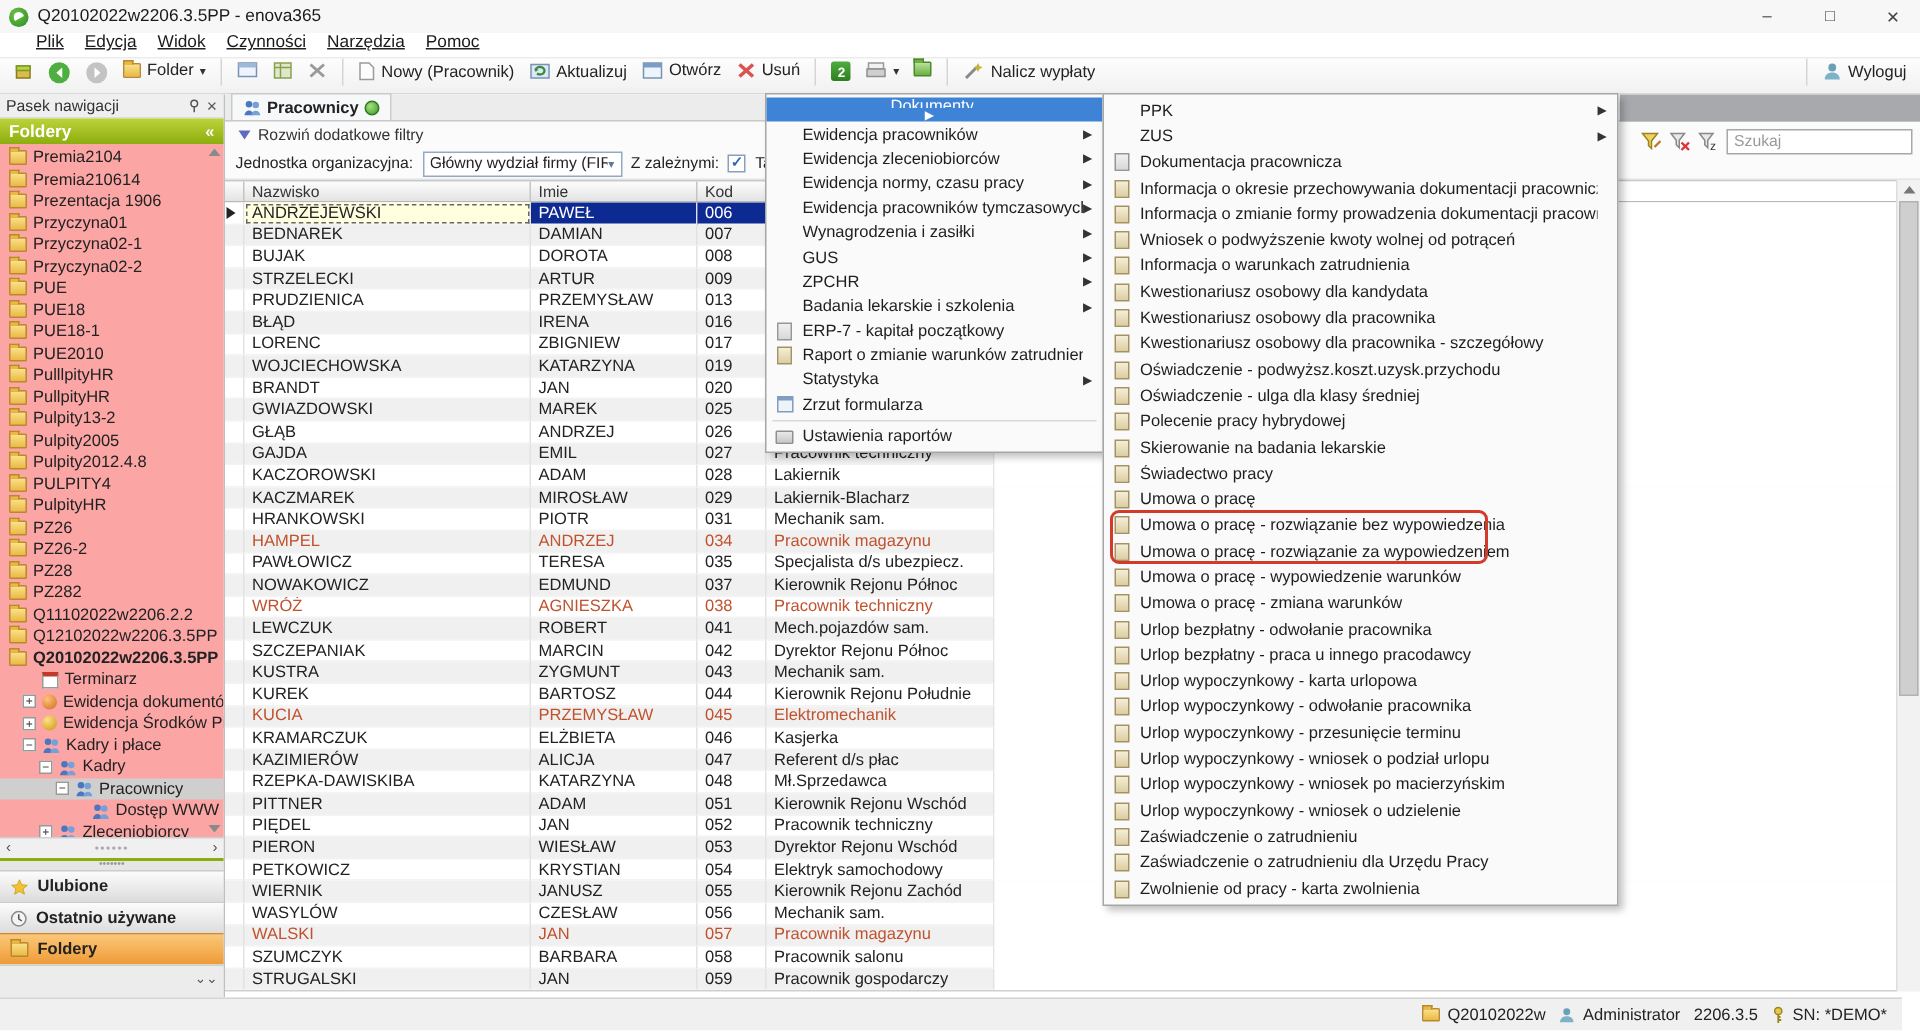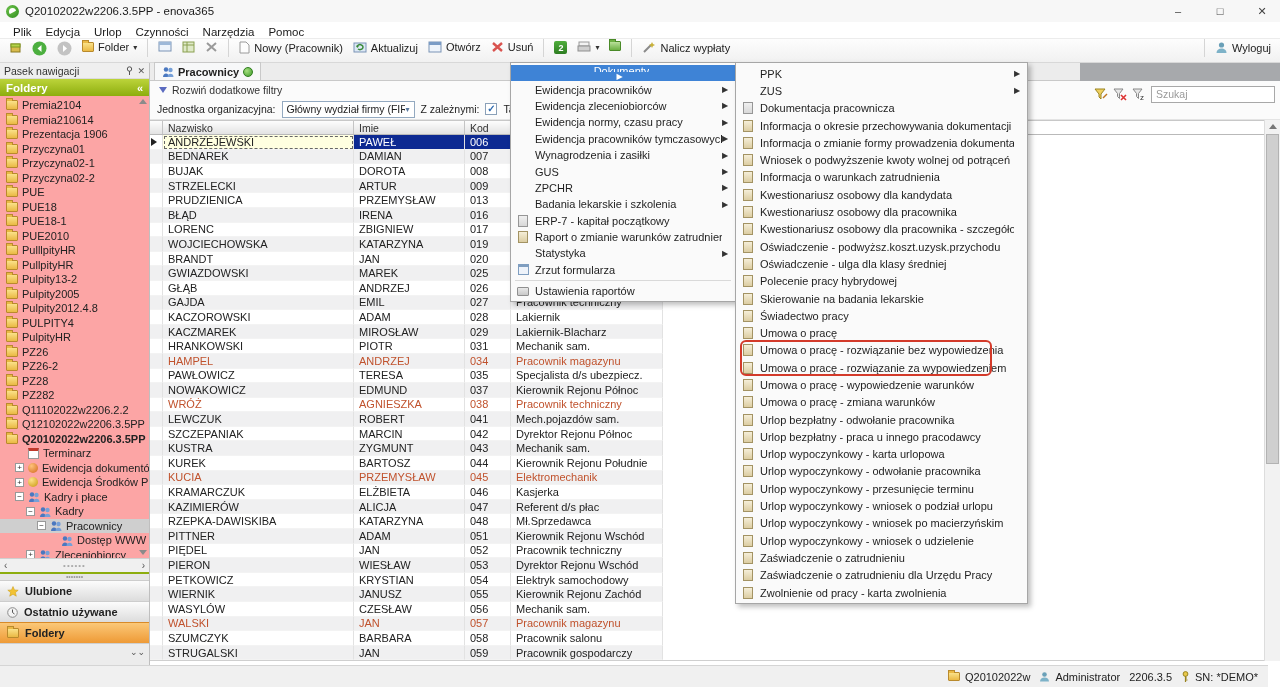--- a/index.html
+++ b/index.html
@@ -8,21 +8,21 @@
 
   
   #titlebar { height:22px; background:#f7f7f7; display:flex; align-items:center; padding-left:6px; gap:6px; }
   .logo { width:13px; height:13px; border-radius:50%; background:radial-gradient(circle at 35% 35%, #6cc24a, #2e8b1e); position:relative; }
   .logo::after { content:""; position:absolute; left:3px; top:3px; width:7px; height:7px; border-radius:50%; background:#fff; clip-path:polygon(0 0,100% 0,100% 45%,0 100%); }
   #titlebar .title { font-size:11.5px; color:#1a1a1a; }
   #titlebar .spacer { flex:1; }
   .winbtn { width:36px; height:22px; display:flex; align-items:center; justify-content:center; color:#444; font-size:11px; }
 
   
-  #menubar { height:16px; display:flex; align-items:flex-end; padding:0 6px; background:#fff; }
+  #menubar { height:16px; display:flex; align-items:flex-start; padding:0 17px; background:#fff;text-decoration:underline; }
   .mb-item { padding:0 7px; font-size:11.5px; color:#1a1a1a; }
 
   
   #toolbar { height:25px; background:linear-gradient(#fdfdfd,#f1f1f1); border-top:1px solid #ececec; border-bottom:1px solid #d8d8d8; display:flex; align-items:flex-start; padding:0 5px; gap:2px; }
   .tbtn { display:flex; align-items:center; gap:4px; padding:2px 4px; border-radius:2px; white-space:nowrap; }
   .tsep { width:1px; height:18px; background:#d5d5d5; margin:0 4px; }
   .caret { font-size:8px; color:#333; }
   .tspacer { flex:1; }
   .ic { display:inline-flex; align-items:center; justify-content:center; }
   .excel2 { width:13px; height:13px; background:linear-gradient(#4fae3c,#2e7d22); border-radius:2px; color:#fff; font-size:9px; font-weight:bold; display:flex; align-items:center; justify-content:center; }
@@ -89,21 +89,21 @@
   .grow.sel .c-imi, .grow.sel .c-kod { background:#0d2a92; color:#fff; }
   .row-ptr { width:0; height:0; border-top:4px solid transparent; border-bottom:4px solid transparent; border-left:6px solid #222; }
   .vscroll { position:absolute; top:57px; right:0; width:16px; bottom:4px; background:#f2f2f2; border-left:1px solid #ddd; }
   .vs-up { height:13px; display:flex; align-items:center; justify-content:center; }
   .vs-up .tri { width:0; height:0; border-left:4px solid transparent; border-right:4px solid transparent; border-bottom:5px solid #777; }
   .vs-thumb { position:absolute; top:14px; left:1px; right:1px; height:330px; background:#cfcfcf; border:1px solid #b2b2b2; }
 
   
   .menu { position:absolute; background:#fafafa; border:1px solid #a6a6a6; box-shadow:3px 3px 5px rgba(0,0,0,.25); z-index:50; padding:2px 0; }
   #menu-main { left:510px; top:62px; width:226px; }
-  #menu-sub  { left:735px; top:62px; width:293px; }
+  #menu-sub  { left:735px; top:62px; width:344px; }
   .mi { height:16.4px; display:flex; align-items:center; padding-right:3px; color:#1e1e1e; position:relative; }
   #menu-sub .mi { height:17.3px; }
   .mi .gut { width:24px; min-width:24px; display:flex; justify-content:center; }
   .mi .lab { flex:1; white-space:nowrap; overflow:hidden; }
   .mi .arr { width:10px; min-width:10px; font-size:8px; color:#333; }
   .mi.sel { background:#3e83d6; color:#fff;flex-direction:column; }
   .mi.sel .arr { color:#fff; }
   .msep { height:1px; background:#d9d9d9; margin:2px 4px; }
   .i-page { width:10px; height:12px; background:linear-gradient(#f5eed8,#dccda2); border:1px solid #a39363; }
   .i-page.gray { background:linear-gradient(#f0f0f0,#d8d8d8); border-color:#969696; }
@@ -133,21 +133,21 @@
   <span class="title">Q20102022w2206.3.5PP - enova365</span>
   <span class="spacer"></span>
   <span class="winbtn">–</span>
   <span class="winbtn">□</span>
   <span class="winbtn">✕</span>
 </div>
 
 <div id="menubar">
     <span class="mb-item">Plik</span>
     <span class="mb-item">Edycja</span>
-    <span class="mb-item">Urlop</span>
+    <span class="mb-item">Widok</span>
     <span class="mb-item">Czynności</span>
     <span class="mb-item">Narzędzia</span>
     <span class="mb-item">Pomoc</span>
   </div>
 
 <div id="toolbar">
   <span class="tbtn">
       <span class="ic">
         <svg width="13" height="13">
           <rect x="2" y="3" width="9" height="8" fill="#d9bb4e" stroke="#8a7a20"></rect>

